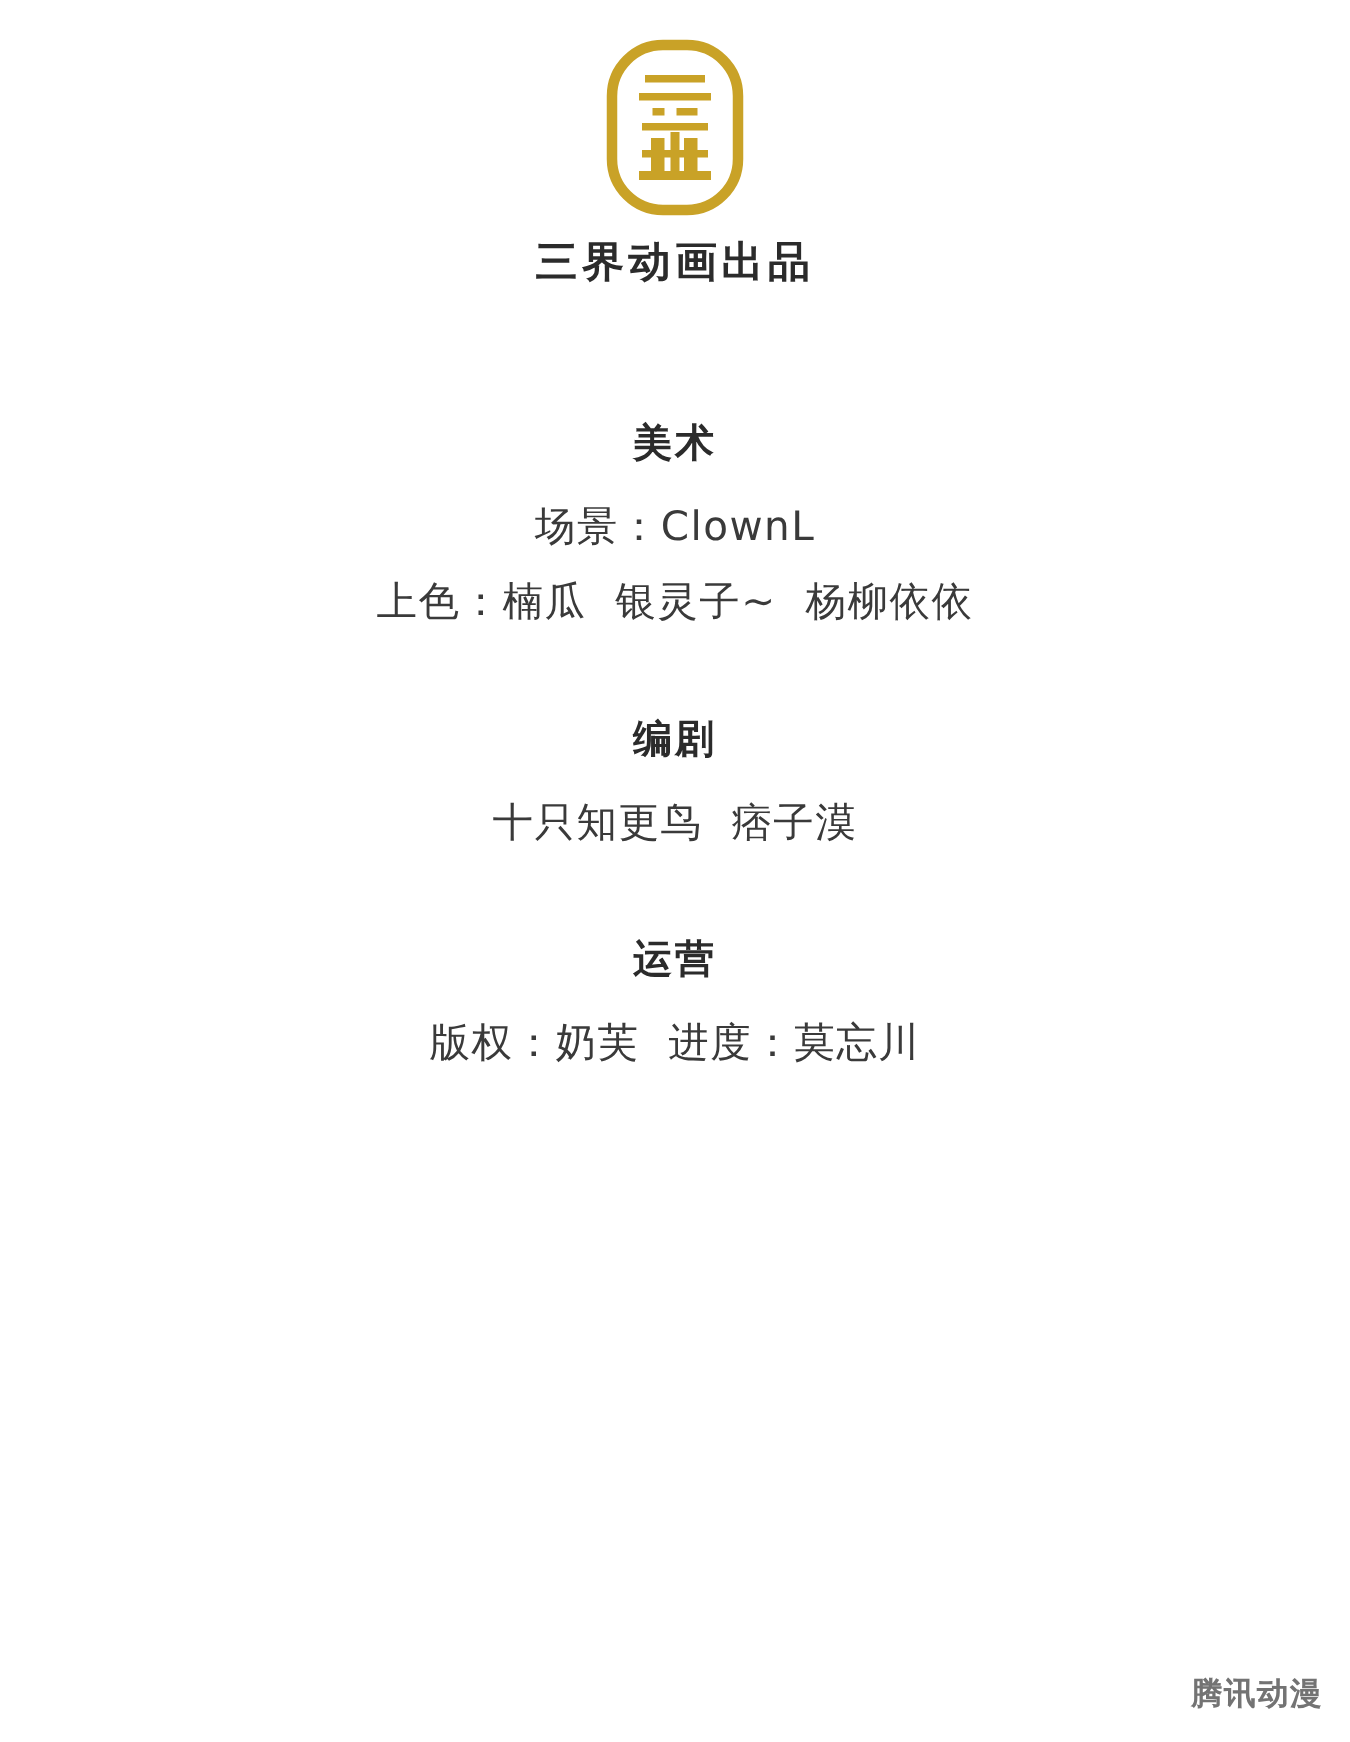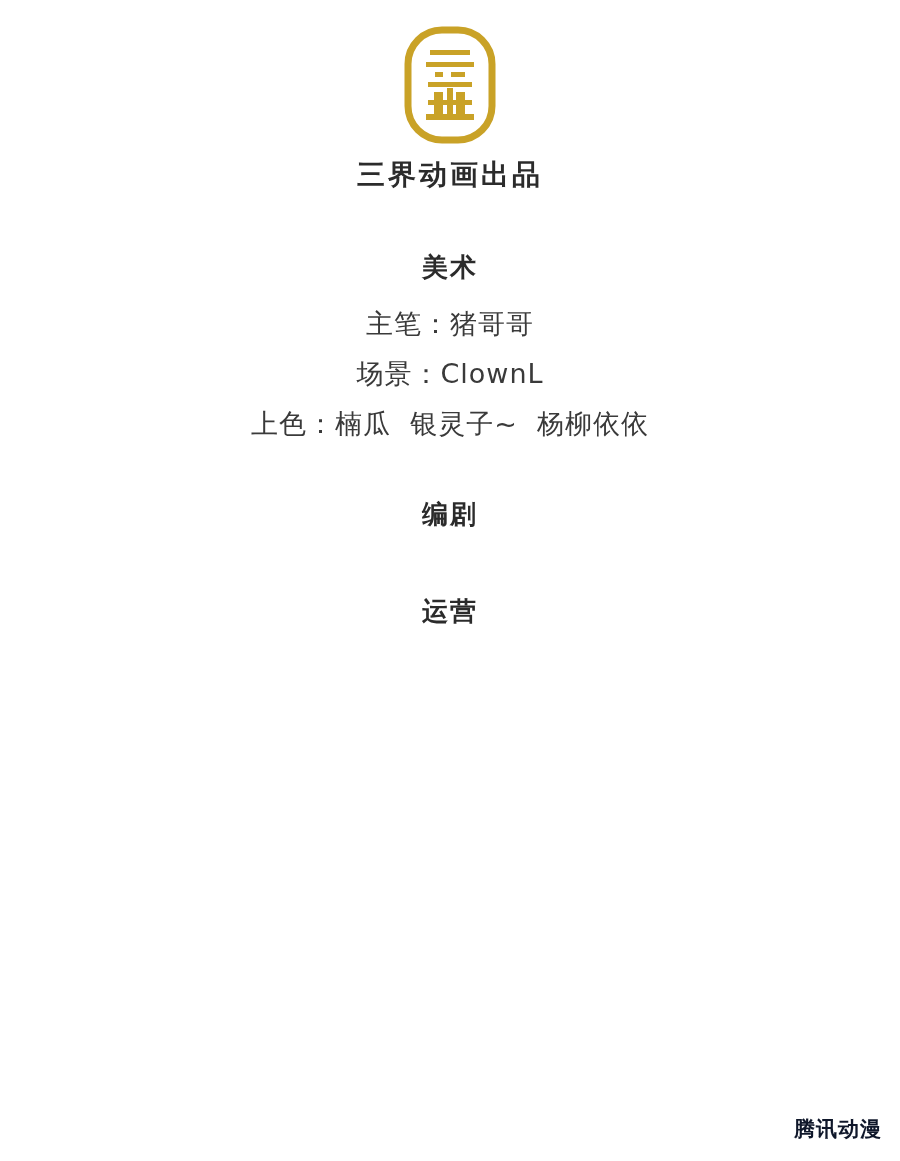--- a/index.html
+++ b/index.html
@@ -39,21 +39,21 @@
     margin-top: 12px;
     font-size: 28px;
     font-weight: bold;
     letter-spacing: 3px;
     color: #2b2b2b;
     font-family: "DejaVu Sans", "Liberation Sans", sans-serif;
   }
 
   
   .credits {
-    margin-top: 56px;
+    margin-top: 84px;
     width: 100%;
     display: flex;
     flex-direction: column;
     align-items: center;
   }
   .credit-section {
     width: 100%;
     display: flex;
     flex-direction: column;
     align-items: center;
@@ -78,21 +78,21 @@
     font-family: "DejaVu Sans", "Liberation Sans", sans-serif;
   }
 
   
   .watermark {
     position: absolute;
     right: 18px;
     bottom: 18px;
     font-size: 21px;
     font-weight: bold;
-    color: #0f172a;
+    color: #737373;
     letter-spacing: 1px;
     font-family: "DejaVu Sans", "Liberation Sans", sans-serif;
     user-select: none;
   }
 </style>
 </head>
 <body>
 
 <div class="page">
 
@@ -113,31 +113,32 @@
       </g>
     </svg>
   </div>
 
   <div class="studio-title">三界动画出品</div>
 
   <div class="credits">
 
     <div class="credit-section">
       <div class="section-heading">美术</div>
-      <div class="credit-line">主笔：猪哥哥</div>
       <div class="credit-line">场景：ClownL</div>
       <div class="credit-line">上色：楠瓜  银灵子~  杨柳依依</div>
     </div>
 
     <div class="credit-section">
       <div class="section-heading">编剧</div>
+      <div class="credit-line">十只知更鸟  痞子漠</div>
     </div>
 
 
     <div class="credit-section">
       <div class="section-heading">运营</div>
+      <div class="credit-line">版权：奶芙  进度：莫忘川</div>
     </div>
 
   </div>
 
   <div class="watermark">腾讯动漫</div>
 
 </div>
 
 </body></html>

